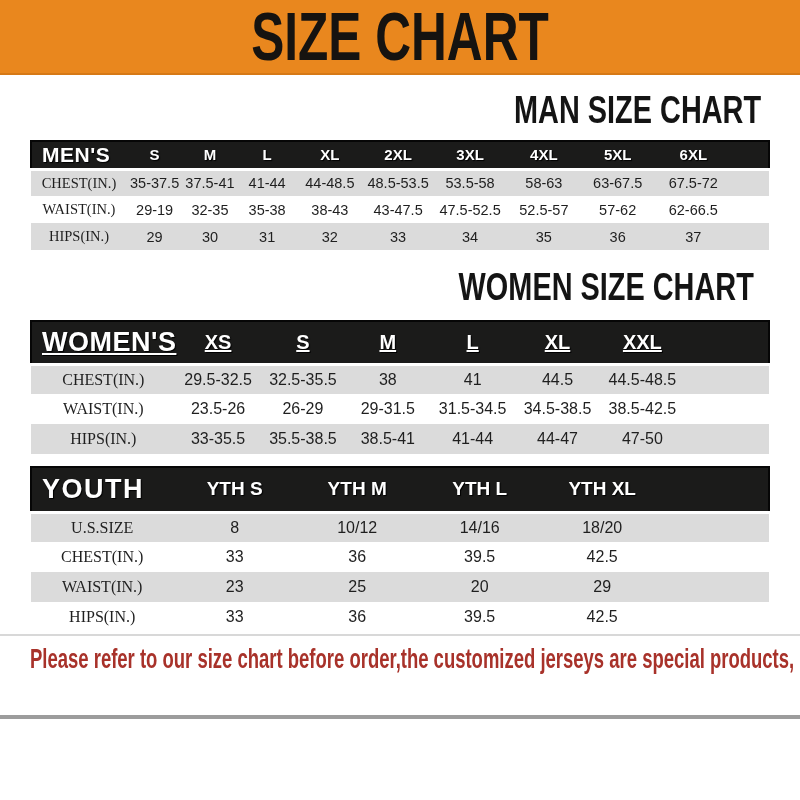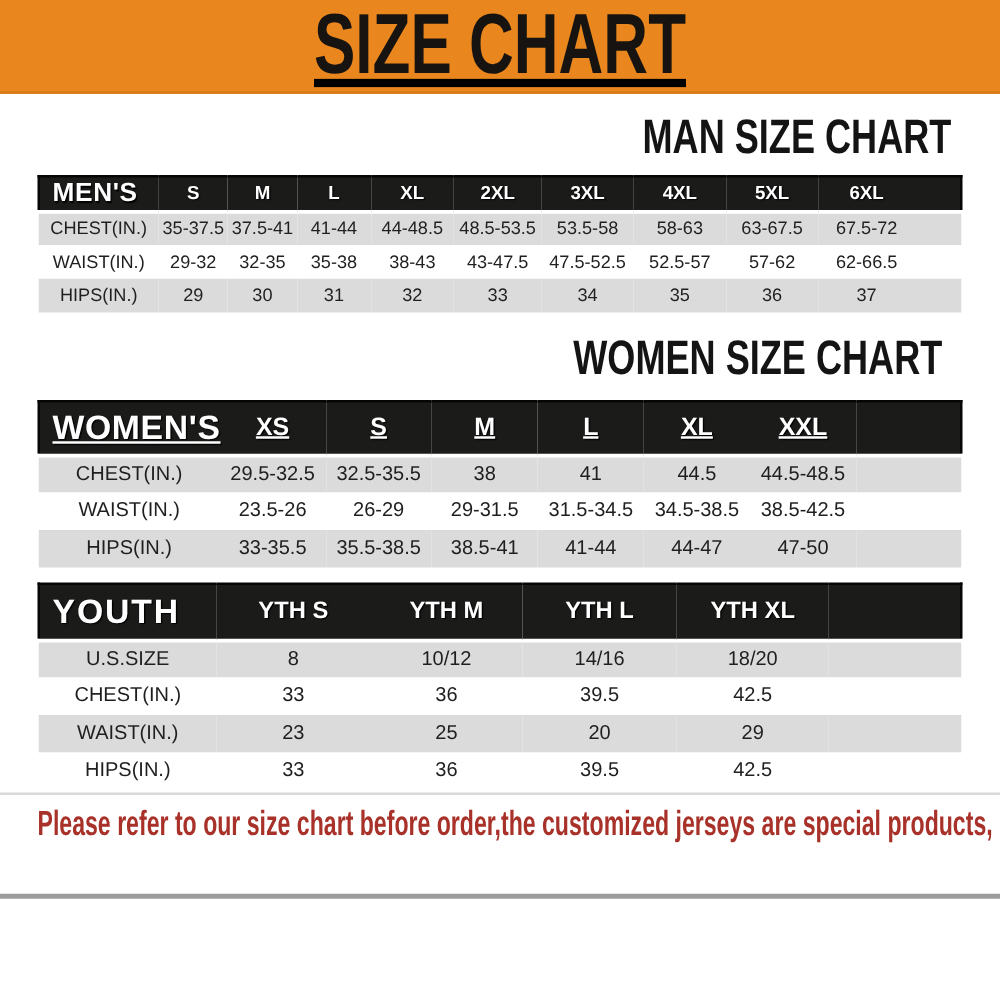--- a/index.html
+++ b/index.html
@@ -9,21 +9,21 @@
     background:#ffffff;
     overflow:hidden;
     font-family:"Liberation Sans", sans-serif;
   }
   
   .banner{
     height:75px;width:100%;
     background:#E9871E;
     border-bottom:2px solid #d67916;
     box-sizing:border-box;
-    display:flex;align-items:center;justify-content:center;text-decoration:underline;
+    display:flex;align-items:center;justify-content:center;
   }
   .banner-text{
     display:inline-block;
     font-size:62px;font-weight:700;color:#161310;
     letter-spacing:0px;line-height:1;
     transform:scale(0.8,1.1);transform-origin:50% 55%;
     white-space:nowrap;
   }
   
   .section-heading{
@@ -81,21 +81,21 @@
   }
   .size-table tbody tr:nth-child(odd){background:#DBDBDB;}
   .size-table tbody tr:nth-child(even){background:#ffffff;}
   .size-table tbody tr:first-child td{border-top:3px solid #ffffff;}
   table.men   tbody tr{height:27px;}
   table.women tbody tr{height:30px;}
   table.youth tbody tr{height:30px;}
   table.men   tbody td{font-size:14.5px;}
   table.women tbody td{font-size:16px;}
   table.youth tbody td{font-size:16px;}
-  .rlabel{font-size:inherit;}
+  .rlabel{font-size:inherit;font-family:Liberation Serif, serif;}
   
   .footer-note{
     margin-top:2px;
     height:85px;box-sizing:border-box;
     border-top:2px solid #D8D8D8;
     border-bottom:4px solid #9C9C9C;
     padding:4px 0 0 30px;
   }
   .footer-line{line-height:37px;white-space:nowrap;}
   .footer-text{
@@ -156,21 +156,21 @@
         <td>44-48.5</td>
         <td>48.5-53.5</td>
         <td>53.5-58</td>
         <td>58-63</td>
         <td>63-67.5</td>
         <td>67.5-72</td>
         <td></td>
       </tr>
       <tr>
         <td class="rlabel">WAIST(IN.)</td>
-        <td>29-32</td>
+        <td>29-19</td>
         <td>32-35</td>
         <td>35-38</td>
         <td>38-43</td>
         <td>43-47.5</td>
         <td>47.5-52.5</td>
         <td>52.5-57</td>
         <td>57-62</td>
         <td>62-66.5</td>
         <td></td>
       </tr>

